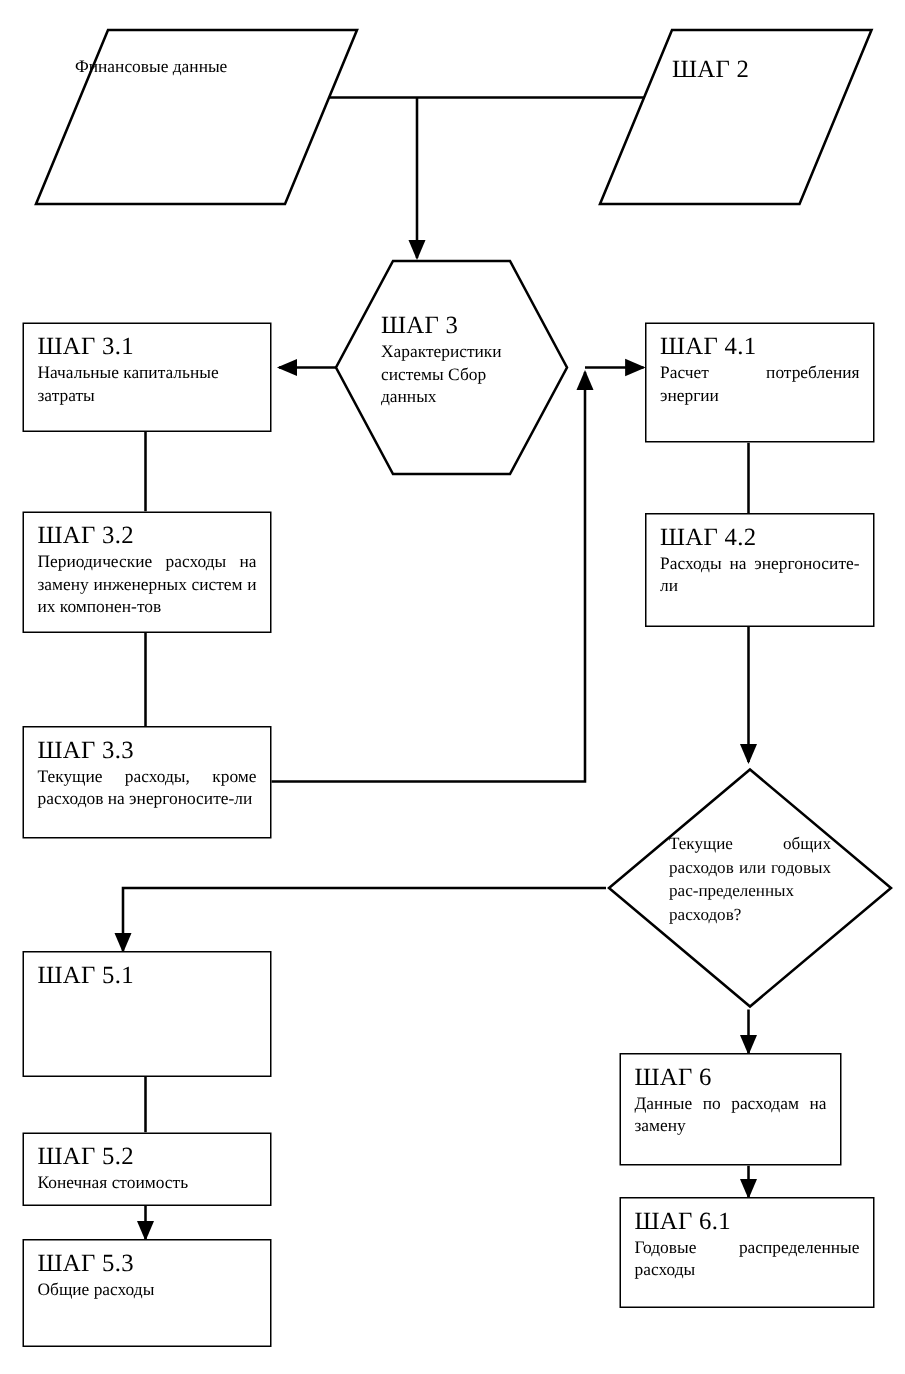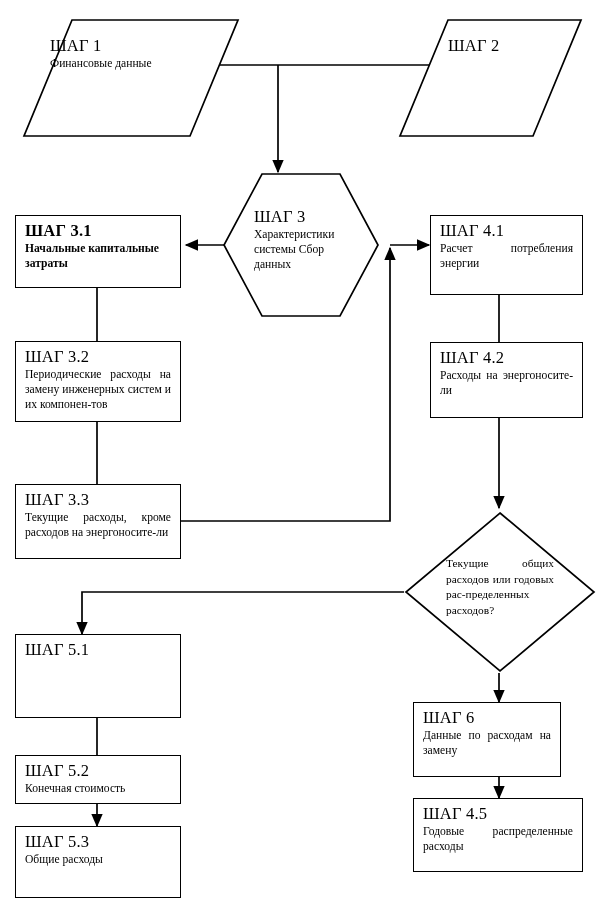--- a/index.html
+++ b/index.html
@@ -126,21 +126,20 @@
 
       <path d="M499,777 L499,798" marker-end="url(#ah)"></path>
     </g>
   </svg>
 
   <div class="node para" style="left:22px; top:18px; width:218px; height:120px;">
     <svg class="para-shape" viewBox="0 0 218 120" preserveAspectRatio="none">
       <polygon points="50,2 216,2 168,118 2,118" fill="#fff" stroke="#000" stroke-width="1.7" vector-effect="non-scaling-stroke"></polygon>
     </svg>
     <div class="node-inner">
-      <div class="title">ШАГ 1</div>
       <div class="body nojust" style="width:110px;">Финансовые данные</div>
     </div>
   </div>
 
   <div class="node para" style="left:398px; top:18px; width:185px; height:120px;">
     <svg class="para-shape" viewBox="0 0 185 120" preserveAspectRatio="none">
       <polygon points="50,2 183,2 135,118 2,118" fill="#fff" stroke="#000" stroke-width="1.7" vector-effect="non-scaling-stroke"></polygon>
     </svg>
     <div class="node-inner" style="padding-left:50px;">
       <div class="title">ШАГ 2</div>
@@ -150,21 +149,21 @@
   <div class="node hex" style="left:222px; top:172px; width:158px; height:146px;">
     <svg class="hex-shape" viewBox="0 0 158 146" preserveAspectRatio="none">
       <polygon points="40,2 118,2 156,73 118,144 40,144 2,73" fill="#fff" stroke="#000" stroke-width="1.7" vector-effect="non-scaling-stroke"></polygon>
     </svg>
     <div class="node-inner">
       <div class="title">ШАГ 3</div>
       <div class="body nojust" style="width:100px;">Характеристики системы Сбор данных</div>
     </div>
   </div>
 
-  <div class="node rect" style="left:15px; top:215px; width:166px; height:73px;font-weight:bold;">
+  <div class="node rect" style="left:15px; top:215px; width:166px; height:73px;">
     <div class="node-inner">
       <div class="title">ШАГ 3.1</div>
       <div class="body nojust">Начальные капитальные затраты</div>
     </div>
   </div>
 
   <div class="node rect" style="left:15px; top:341px; width:166px; height:81px;">
     <div class="node-inner">
       <div class="title">ШАГ 3.2</div>
       <div class="body">Периодические расходы на замену инженерных систем и их компонен-тов</div>
@@ -223,18 +222,18 @@
 
   <div class="node rect" style="left:413px; top:702px; width:148px; height:75px;">
     <div class="node-inner">
       <div class="title">ШАГ 6</div>
       <div class="body">Данные по расходам на замену</div>
     </div>
   </div>
 
   <div class="node rect" style="left:413px; top:798px; width:170px; height:74px;">
     <div class="node-inner">
-      <div class="title">ШАГ 4.5</div>
+      <div class="title">ШАГ 6.1</div>
       <div class="body">Годовые распределенные расходы</div>
     </div>
   </div>
 
 </div>
 
 </body></html>

